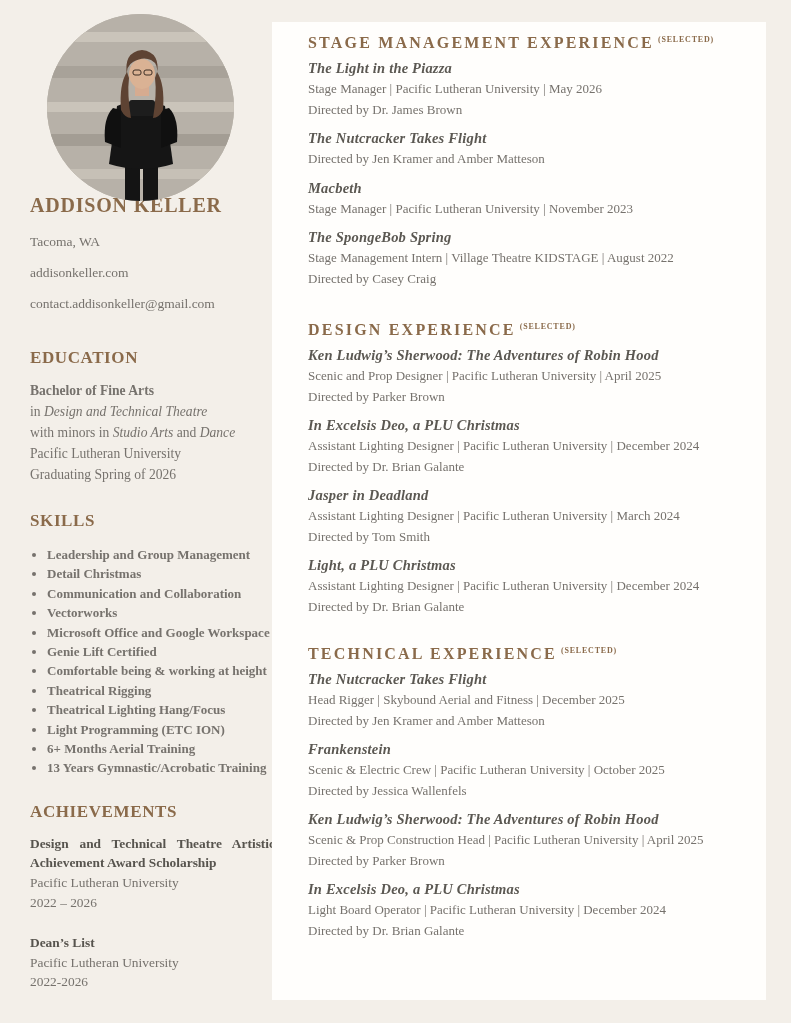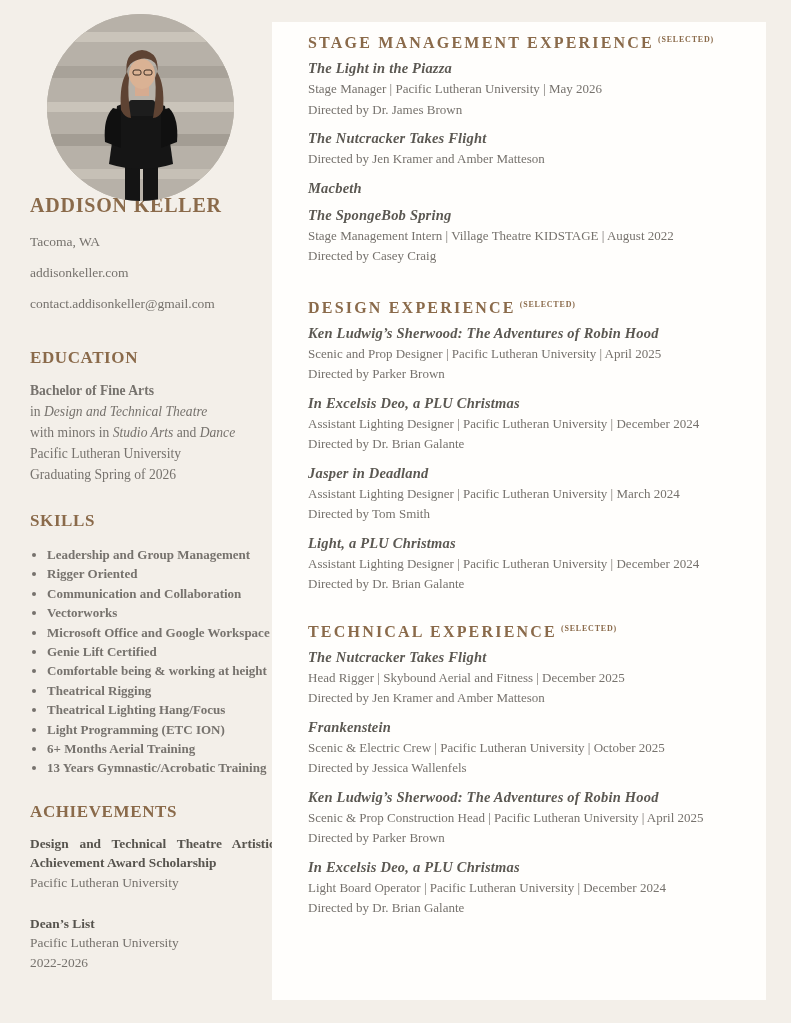--- a/index.html
+++ b/index.html
@@ -105,37 +105,38 @@
       <p class="bold-dark">Bachelor of Fine Arts</p>
       <p><span>in </span><i>Design and Technical Theatre</i></p>
       <p><span>with minors in </span><i>Studio Arts</i><span> and </span><i>Dance</i></p>
       <p>Pacific Lutheran University</p>
       <p>Graduating Spring of 2026</p>
     </div>
 
     <h2 class="side skills-h">SKILLS</h2>
     <ul class="skills">
       <li>Leadership and Group Management</li>
-      <li>Rigger Oriented</li>
+      <li>Detail Christmas</li>
       <li>Communication and Collaboration</li>
       <li>Vectorworks</li>
       <li>Microsoft Office and Google Workspace</li>
       <li>Genie Lift Certified</li>
       <li>Comfortable being &amp; working at height</li>
       <li>Theatrical Rigging</li>
       <li>Theatrical Lighting Hang/Focus</li>
       <li>Light Programming (ETC ION)</li>
       <li>6+ Months Aerial Training</li>
       <li>13 Years Gymnastic/Acrobatic Training</li>
     </ul>
 
     <h2 class="side ach-h">ACHIEVEMENTS</h2>
     <div class="ach">
       <p class="title">Design and Technical Theatre Artistic Achievement Award Scholarship</p>
       <p>Pacific Lutheran University</p>
+      <p>2022 – 2026</p>
     </div>
     <div class="ach">
       <p class="title">Dean’s List</p>
       <p>Pacific Lutheran University</p>
       <p>2022-2026</p>
     </div>
   </aside>
 
   <main class="panel">
 
@@ -145,20 +146,21 @@
         <h3>The Light in the Piazza</h3>
         <p>Stage Manager | Pacific Lutheran University | May 2026</p>
         <p>Directed by Dr. James Brown</p>
       </article>
       <article class="entry">
         <h3>The Nutcracker Takes Flight</h3>
         <p>Directed by Jen Kramer and Amber Matteson</p>
       </article>
       <article class="entry">
         <h3>Macbeth</h3>
+        <p>Stage Manager | Pacific Lutheran University | November 2023</p>
       </article>
       <article class="entry">
         <h3>The SpongeBob Spring</h3>
         <p>Stage Management Intern | Village Theatre KIDSTAGE | August 2022</p>
         <p>Directed by Casey Craig</p>
       </article>
     </section>
 
     <section class="sec2">
       <h2 class="sec-h"><span>DESIGN EXPERIENCE</span><span class="sel">(SELECTED)</span></h2>

